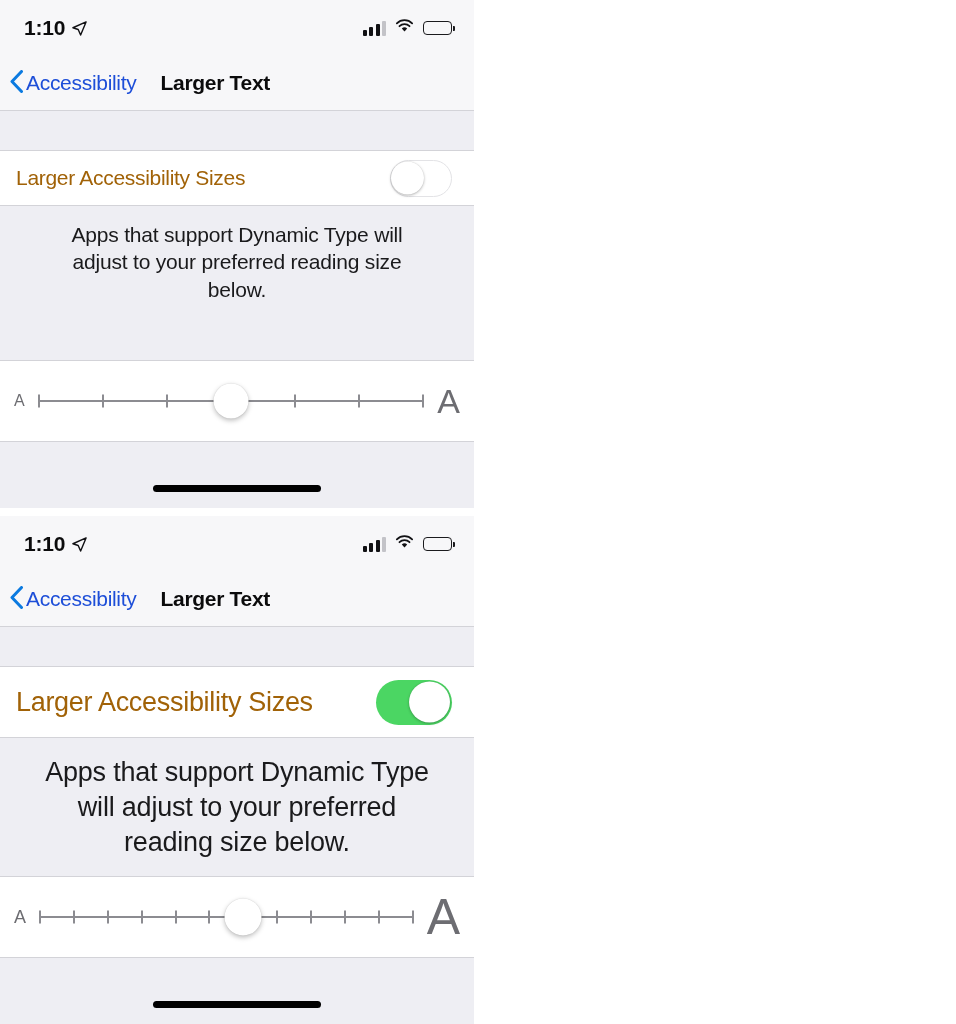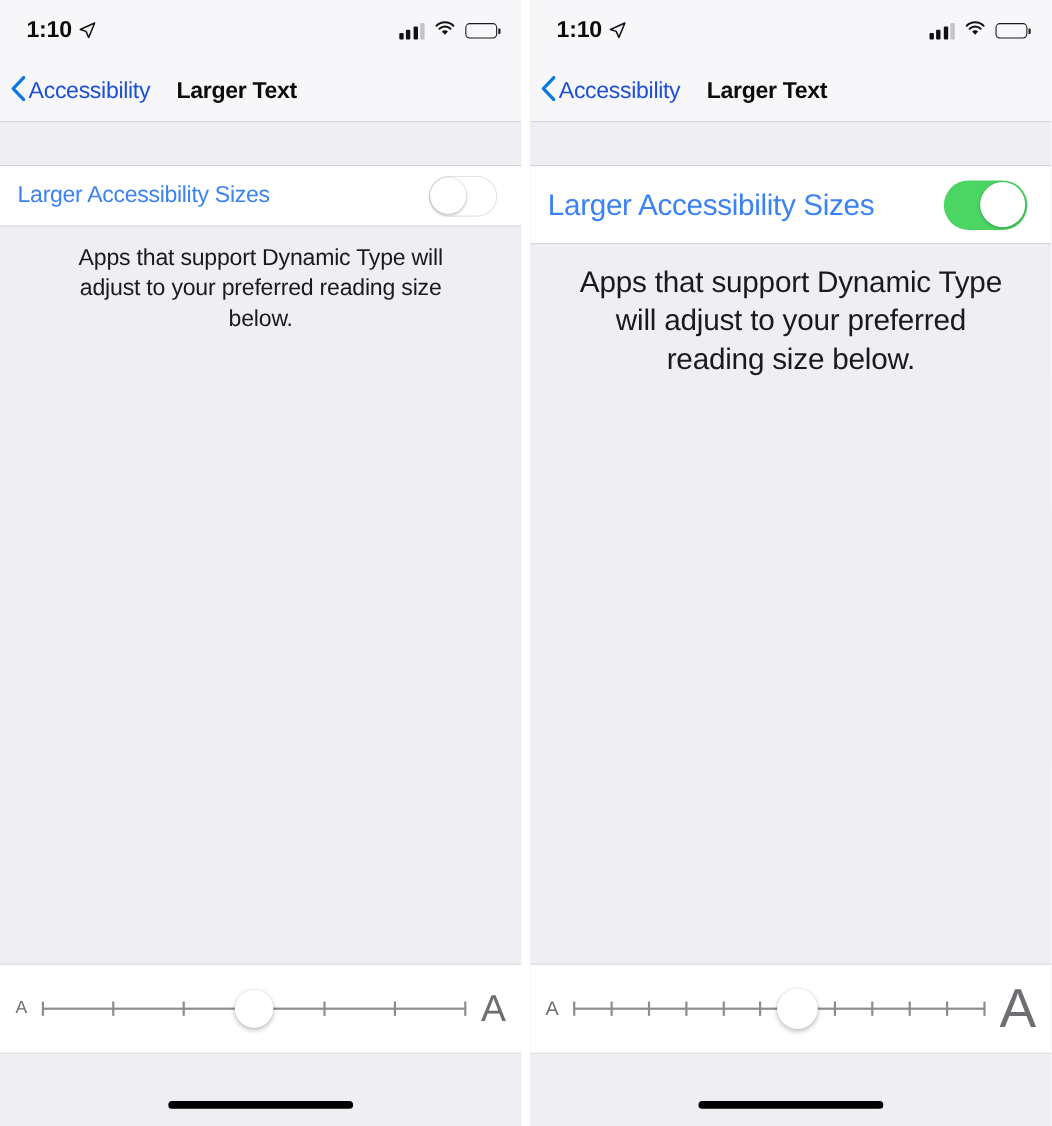--- a/index.html
+++ b/index.html
@@ -7,20 +7,21 @@
     width: 956px;
     height: 1024px;
     background: #ffffff;
     font-family: "Liberation Sans", sans-serif;
     -webkit-font-smoothing: antialiased;
   }
   .screens {
     display: flex;
     width: 956px;
     height: 1024px;
+    flex-direction: column;
   }
   .phone {
     position: relative;
     height: 1024px;
     background: #eeeef3;
     overflow: hidden;
     display: flex;
     flex-direction: column;
   }
   .phone.left  { width: 474px; }
@@ -126,21 +127,21 @@
     border-bottom: 1px solid #d3d3d8;
     display: flex;
     align-items: center;
     justify-content: space-between;
     padding: 0 22px 0 16px;
     flex: 0 0 auto;
   }
   .left .row  { height: 56px; }
   .right .row { height: 72px; }
   .row-label {
-    color: #3b82f6;
+    color: #a16207;
     letter-spacing: -0.3px;
   }
   .left .row-label  { font-size: 21px; }
   .right .row-label { font-size: 27px; }
 
   
   .switch {
     position: relative;
     border-radius: 100px;
     flex: 0 0 auto;

